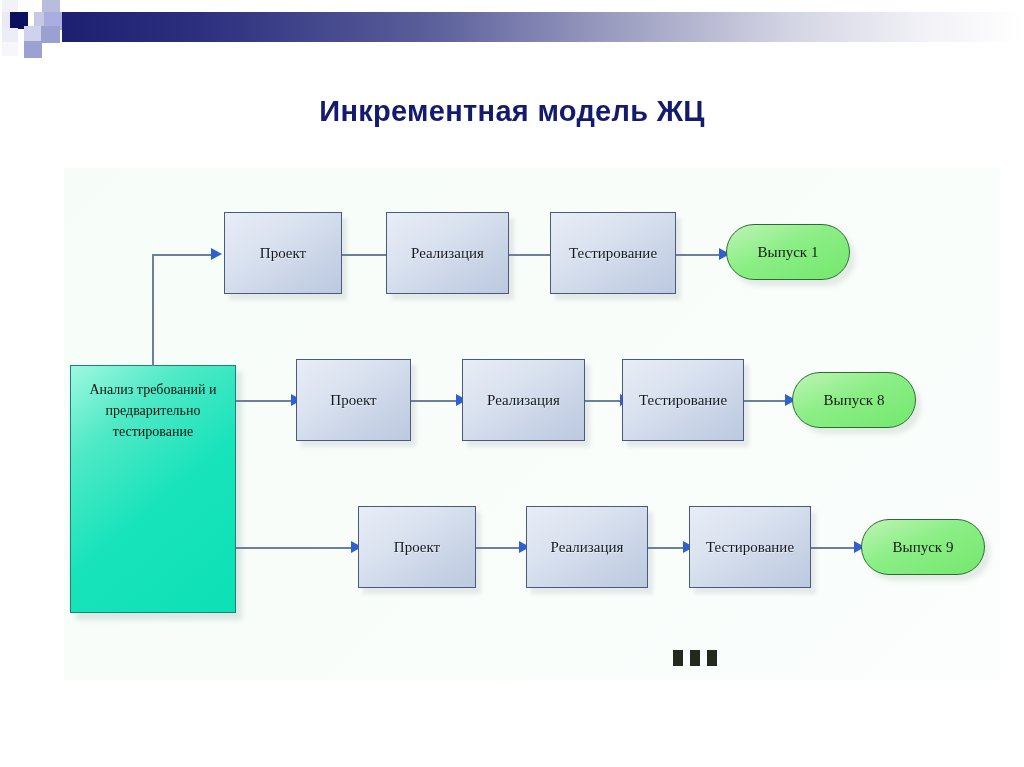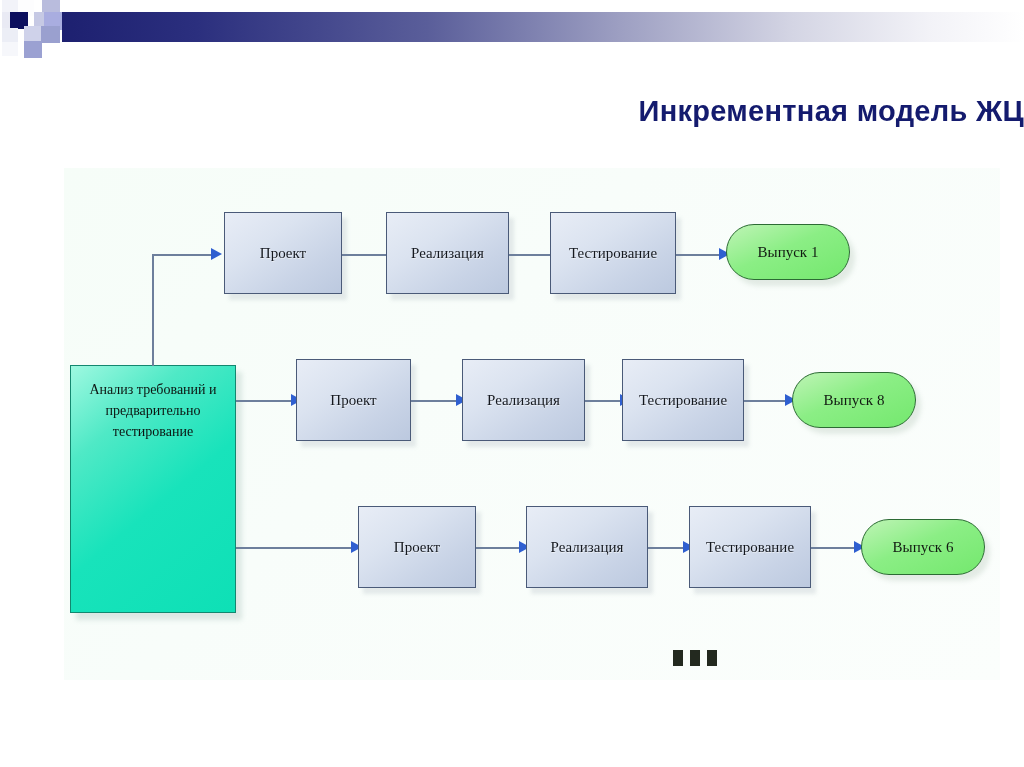--- a/index.html
+++ b/index.html
@@ -27,21 +27,21 @@
   .deco-sq {
     position: absolute;
   }
 
   
   #page-title {
     position: absolute;
     left: 0;
     top: 95px;
     width: 1024px;
-    text-align: right;
+    text-align: center;
     font-size: 29px;
     font-weight: bold;
     color: #141b6e;
     letter-spacing: 0.3px;
     font-family: "Liberation Sans", sans-serif;
   }
 
   
   #diagram {
     position: absolute;
@@ -235,21 +235,21 @@
   <div class="hline" style="left:584px; top:379px; width:36px;"></div>
   <div class="arrowhead" style="left:619px; top:373px;"></div>
 
   <div class="pbox" style="left:625px; top:338px; width:122px; height:82px;">
     <span>Тестирование</span>
   </div>
   <div class="hline" style="left:747px; top:379px; width:44px;"></div>
   <div class="arrowhead" style="left:790px; top:373px;"></div>
 
   <div class="rbox" style="left:797px; top:351px; width:124px; height:56px; border-radius:28px;">
-    <span>Выпуск 6</span>
+    <span>Выпуск 9</span>
   </div>
 
   <div id="ellipsis" style="left:609px; top:482px;">
     <i></i>
     <i></i>
     <i></i>
   </div>
 
 </div>
 

